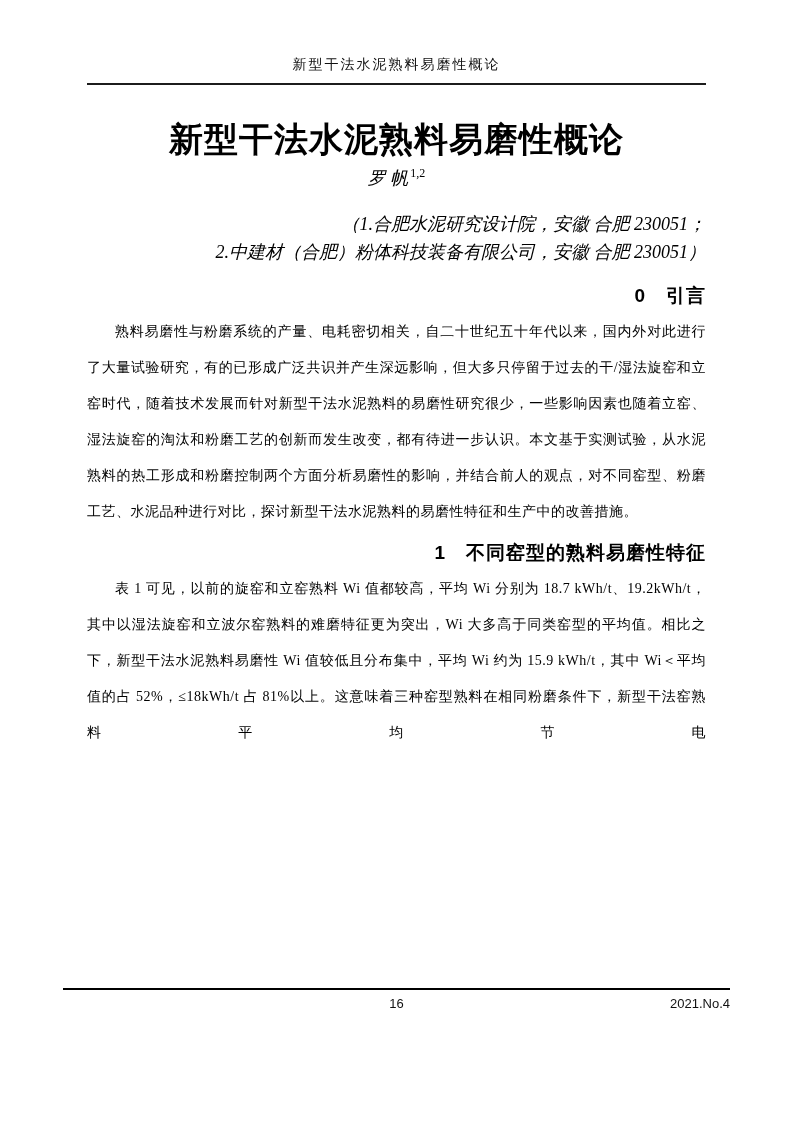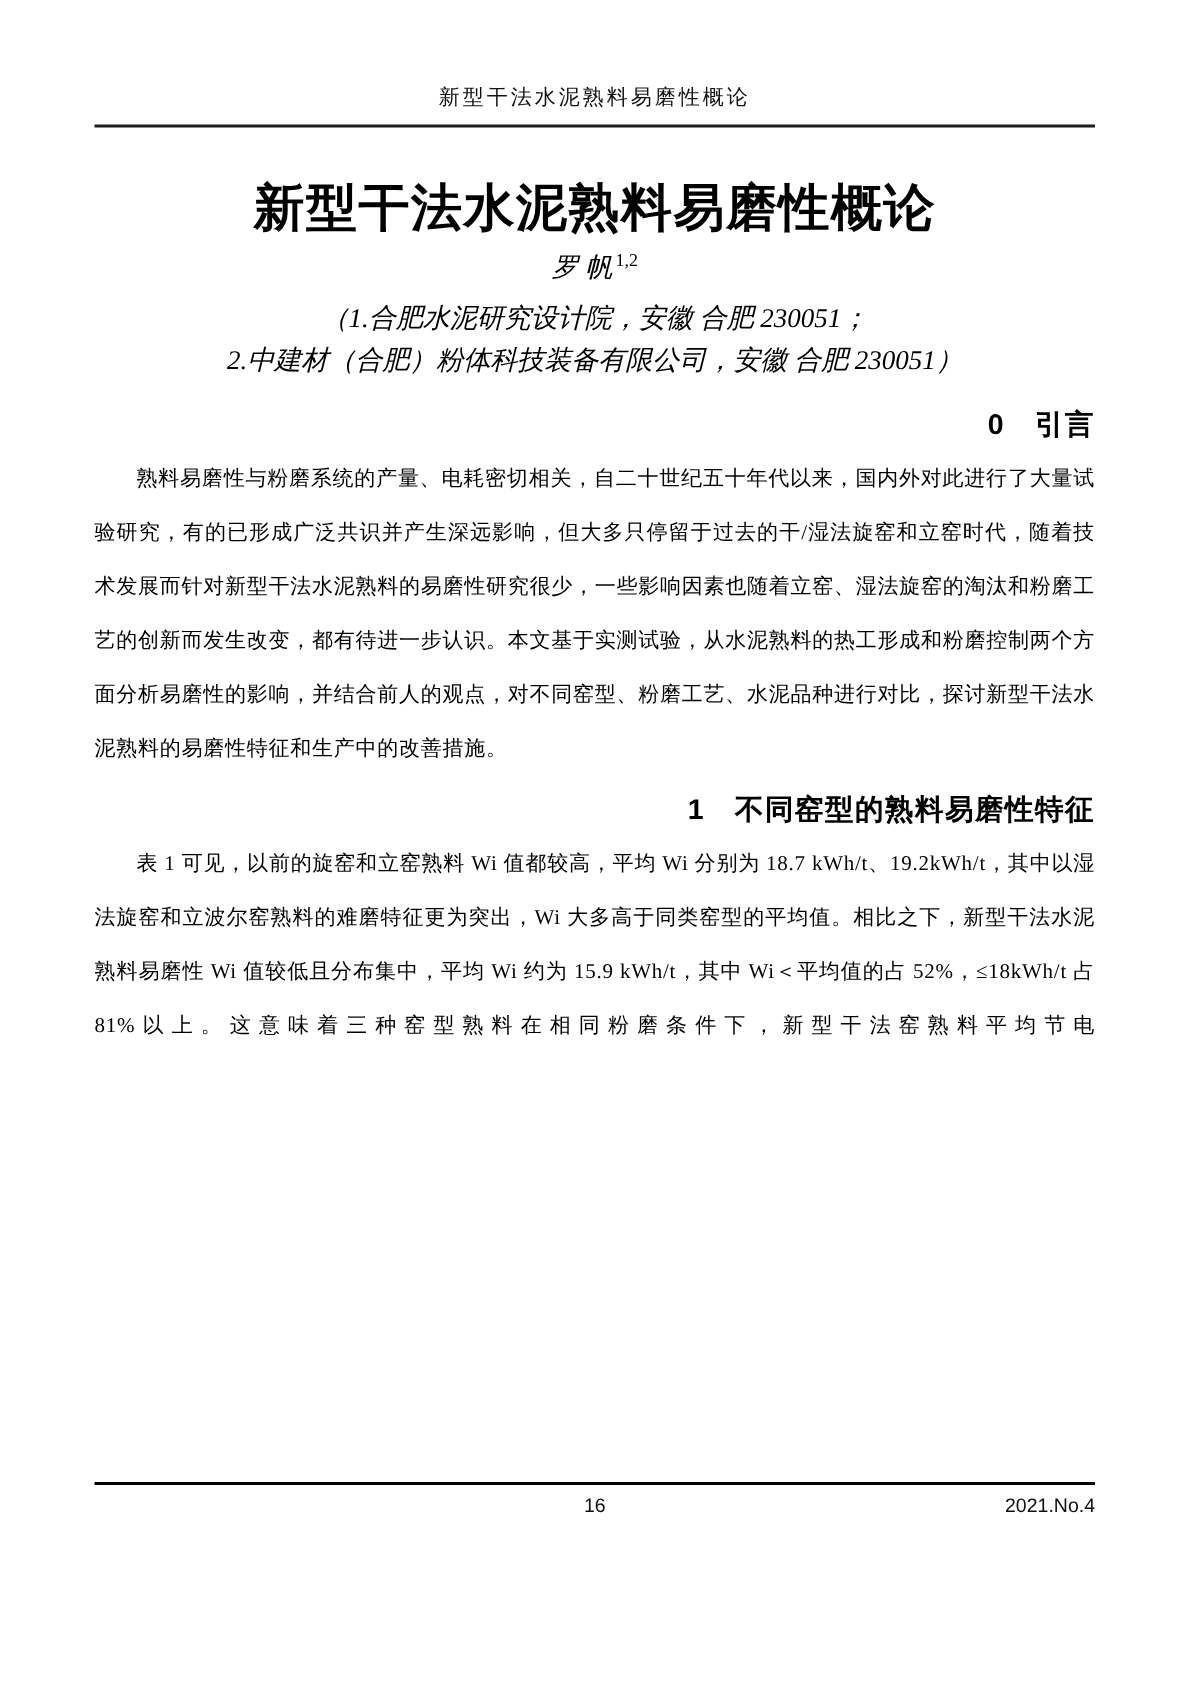--- a/index.html
+++ b/index.html
@@ -9,21 +9,21 @@
   }
   .page {
     position: relative;
     width: 793px;
     height: 1122px;
     margin: 0 auto;
     background: #ffffff;
     color: #000000;
     font-family: "Liberation Serif", "DejaVu Serif", serif;
     box-sizing: border-box;
-    padding: 0 63px;
+    padding: 0 87px;
     overflow: hidden;
   }
   .running-header {
     padding-top: 56px;
     padding-bottom: 9px;
     border-bottom: 2px solid #1c1c1c;
     text-align: center;
   }
   .rh-text {
     font-size: 14px;
@@ -44,22 +44,22 @@
     font-size: 18px;
     font-style: italic;
     line-height: 24px;
   }
   .author-line sup {
     font-size: 12px;
     font-style: normal;
     margin-left: 2px;
   }
   .affiliations {
-    margin-top: 8px;
-    text-align: center;
+    margin-top: 20px;
+    text-align: right;
     font-size: 18px;
     font-style: italic;
     line-height: 28px;
   }
   .section-heading {
     margin: 16px 0 4px 0;
     font-family: "Liberation Sans", "DejaVu Sans", sans-serif;
     font-weight: bold;
     font-size: 19px;
     line-height: 28px;

